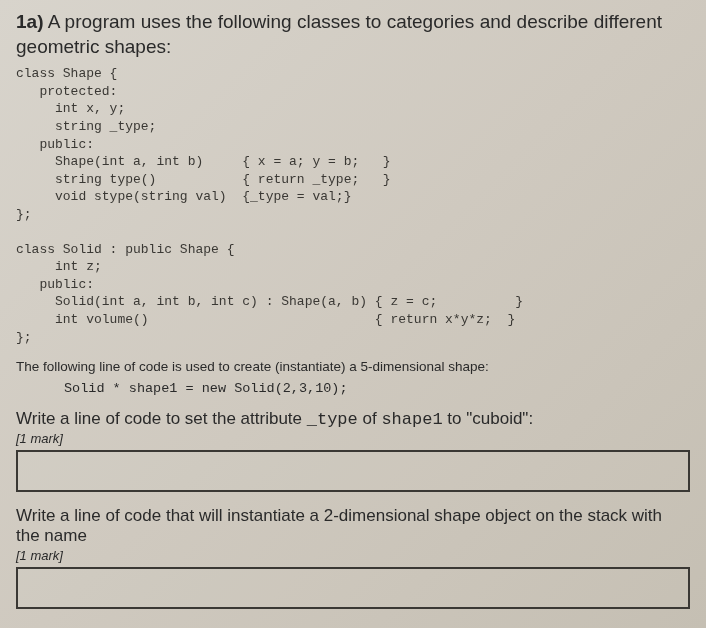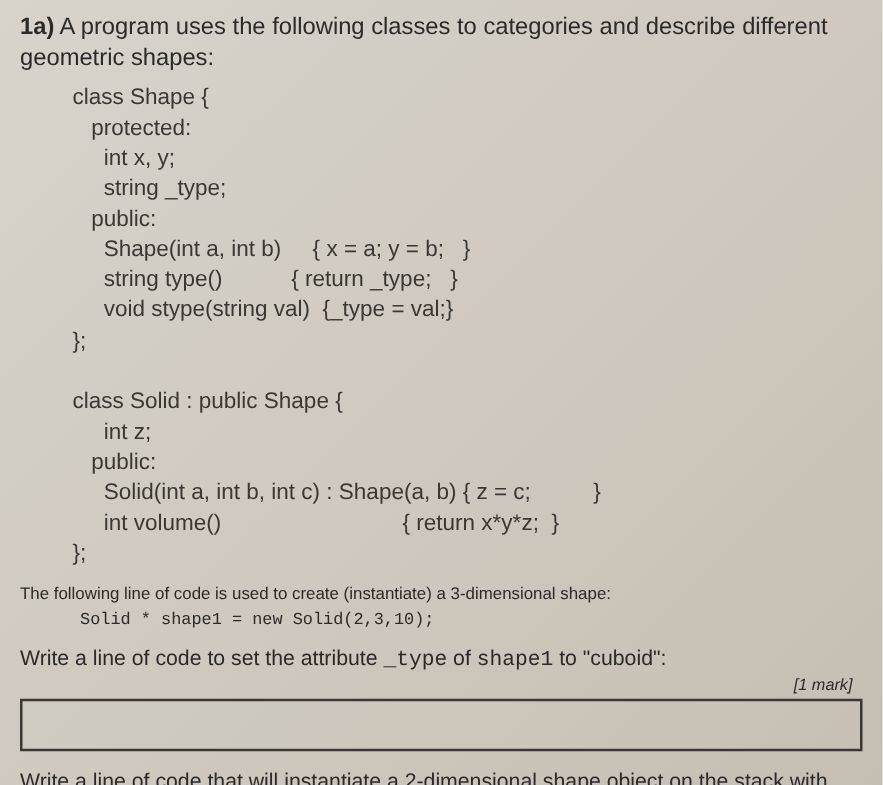--- a/index.html
+++ b/index.html
@@ -19,25 +19,24 @@
     }
     .question-header {
       font-size: 19px;
       margin-bottom: 6px;
       line-height: 1.3;
     }
     .question-num {
       font-weight: bold;
     }
     .code-block {
-      font-family: Liberation Sans, sans-serif;
-      font-size: 18px;
+      font-family: Liberation Mono, monospace;
+      font-size: 13px;
       white-space: pre;
       line-height: 1.35;
-      margin-left: 42px;
       margin-bottom: 12px;
       color: #3a3834;
     }
     .paragraph {
       font-size: 13.5px;
       margin-bottom: 4px;
       line-height: 1.3;
     }
     .code-inline {
       font-family: 'Courier New', Courier, monospace;
@@ -45,21 +44,20 @@
     .indent-line {
       margin-left: 48px;
       margin-bottom: 12px;
     }
     .prompt-line {
       font-size: 17px;
       margin-top: 8px;
       margin-bottom: 2px;
     }
     .mark-row {
-      text-align: right;
       font-style: italic;
       font-size: 13px;
       margin-bottom: 4px;
       padding-right: 8px;
     }
     .answer-box {
       border: 2px solid #3a3834;
       height: 42px;
       width: 100%;
       margin-bottom: 14px;
@@ -86,21 +84,21 @@
      void stype(string val)  {_type = val;}
 };
 
 class Solid : public Shape {
      int z;
    public:
      Solid(int a, int b, int c) : Shape(a, b) { z = c;          }
      int volume()                             { return x*y*z;  }
 };</div>
 
-<div class="paragraph">The following line of code is used to create (instantiate) a 3-dimensional shape:</div>
+<div class="paragraph">The following line of code is used to create (instantiate) a 5-dimensional shape:</div>
 <div class="paragraph indent-line code-inline">Solid * shape1 = new Solid(2,3,10);</div>
 
 <div class="prompt-line">
   <span>Write a line of code to set the attribute </span><span class="code-inline">_type</span><span> of </span><span class="code-inline">shape1</span><span> to "cuboid":</span>
 </div>
 
 <div class="mark-row">[1 mark]</div>
 
 <div class="answer-box"></div>
 

